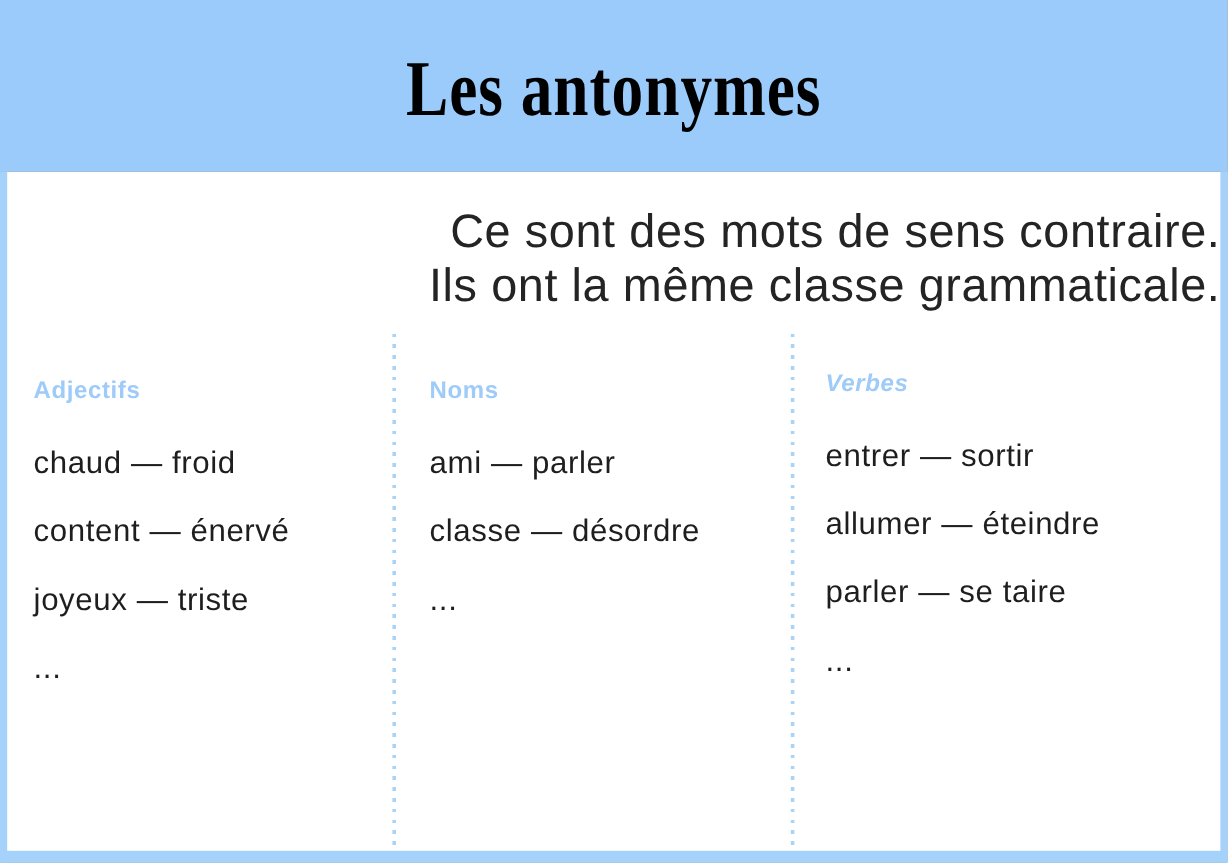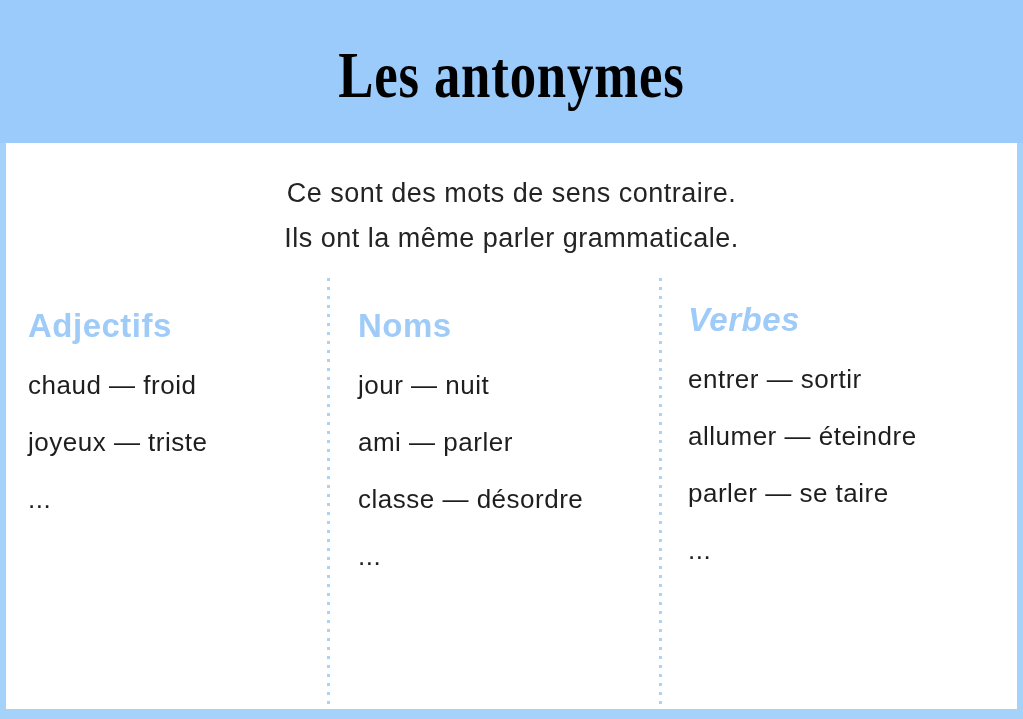--- a/index.html
+++ b/index.html
@@ -46,43 +46,43 @@
     height: 576px;
     box-sizing: border-box;
     background: #ffffff;
     border-left: 6px solid #a5d2fa;
     border-right: 6px solid #a5d2fa;
     border-bottom: 10px solid #a5d2fa;
   }
   .intro {
     margin: 0;
     padding-top: 28px;
-    text-align: center;
+    text-align: right;
     color: #242424;
-    font-size: 27px;
+    font-size: 39px;
     line-height: 45px;
     letter-spacing: 0.5px;
   }
   .intro-line { display: block; }
   
   .columns {
     position: absolute;
     left: 0; top: 135px;
     right: 0; bottom: 0;
     display: flex;
   }
   .col { box-sizing: border-box; }
   .col-1 { width: 321px; padding-left: 22px; }
   .col-2 { width: 332px; padding-left: 31px; }
   .col-3 { width: 358px; padding-left: 29px; }
   .col-heading {
     margin: 0;
     padding-top: 32px;
     color: #9ecbf8;
-    font-size: 33px;
+    font-size: 20px;
     font-weight: 700;
     line-height: 32px;
     letter-spacing: 0.5px;
   }
   .col-3 .col-heading { padding-top: 26px; font-style: italic; }
   .item {
     color: #1e1e1e;
     font-size: 26px;
     line-height: 34px;
     letter-spacing: 0.5px;
@@ -111,35 +111,35 @@
 <div class="card">
 
   <header class="card-header">
     <h1 class="title">Les antonymes</h1>
   </header>
 
   <div class="card-body">
 
     <p class="intro">
       <span class="intro-line">Ce sont des mots de sens contraire.</span>
-      <span class="intro-line">Ils ont la même parler grammaticale.</span>
+      <span class="intro-line">Ils ont la même classe grammaticale.</span>
     </p>
 
     <div class="columns">
 
       <section class="col col-1">
         <h2 class="col-heading">Adjectifs</h2>
         <div class="item">chaud — froid</div>
+        <div class="item">content — énervé</div>
         <div class="item">joyeux — triste</div>
         <div class="item">...</div>
       </section>
 
       <section class="col col-2">
         <h2 class="col-heading">Noms</h2>
-        <div class="item">jour — nuit</div>
         <div class="item">ami — parler</div>
         <div class="item">classe — désordre</div>
         <div class="item">...</div>
       </section>
 
       <section class="col col-3">
         <h2 class="col-heading">Verbes</h2>
         <div class="item">entrer — sortir</div>
         <div class="item">allumer — éteindre</div>
         <div class="item">parler — se taire</div>

